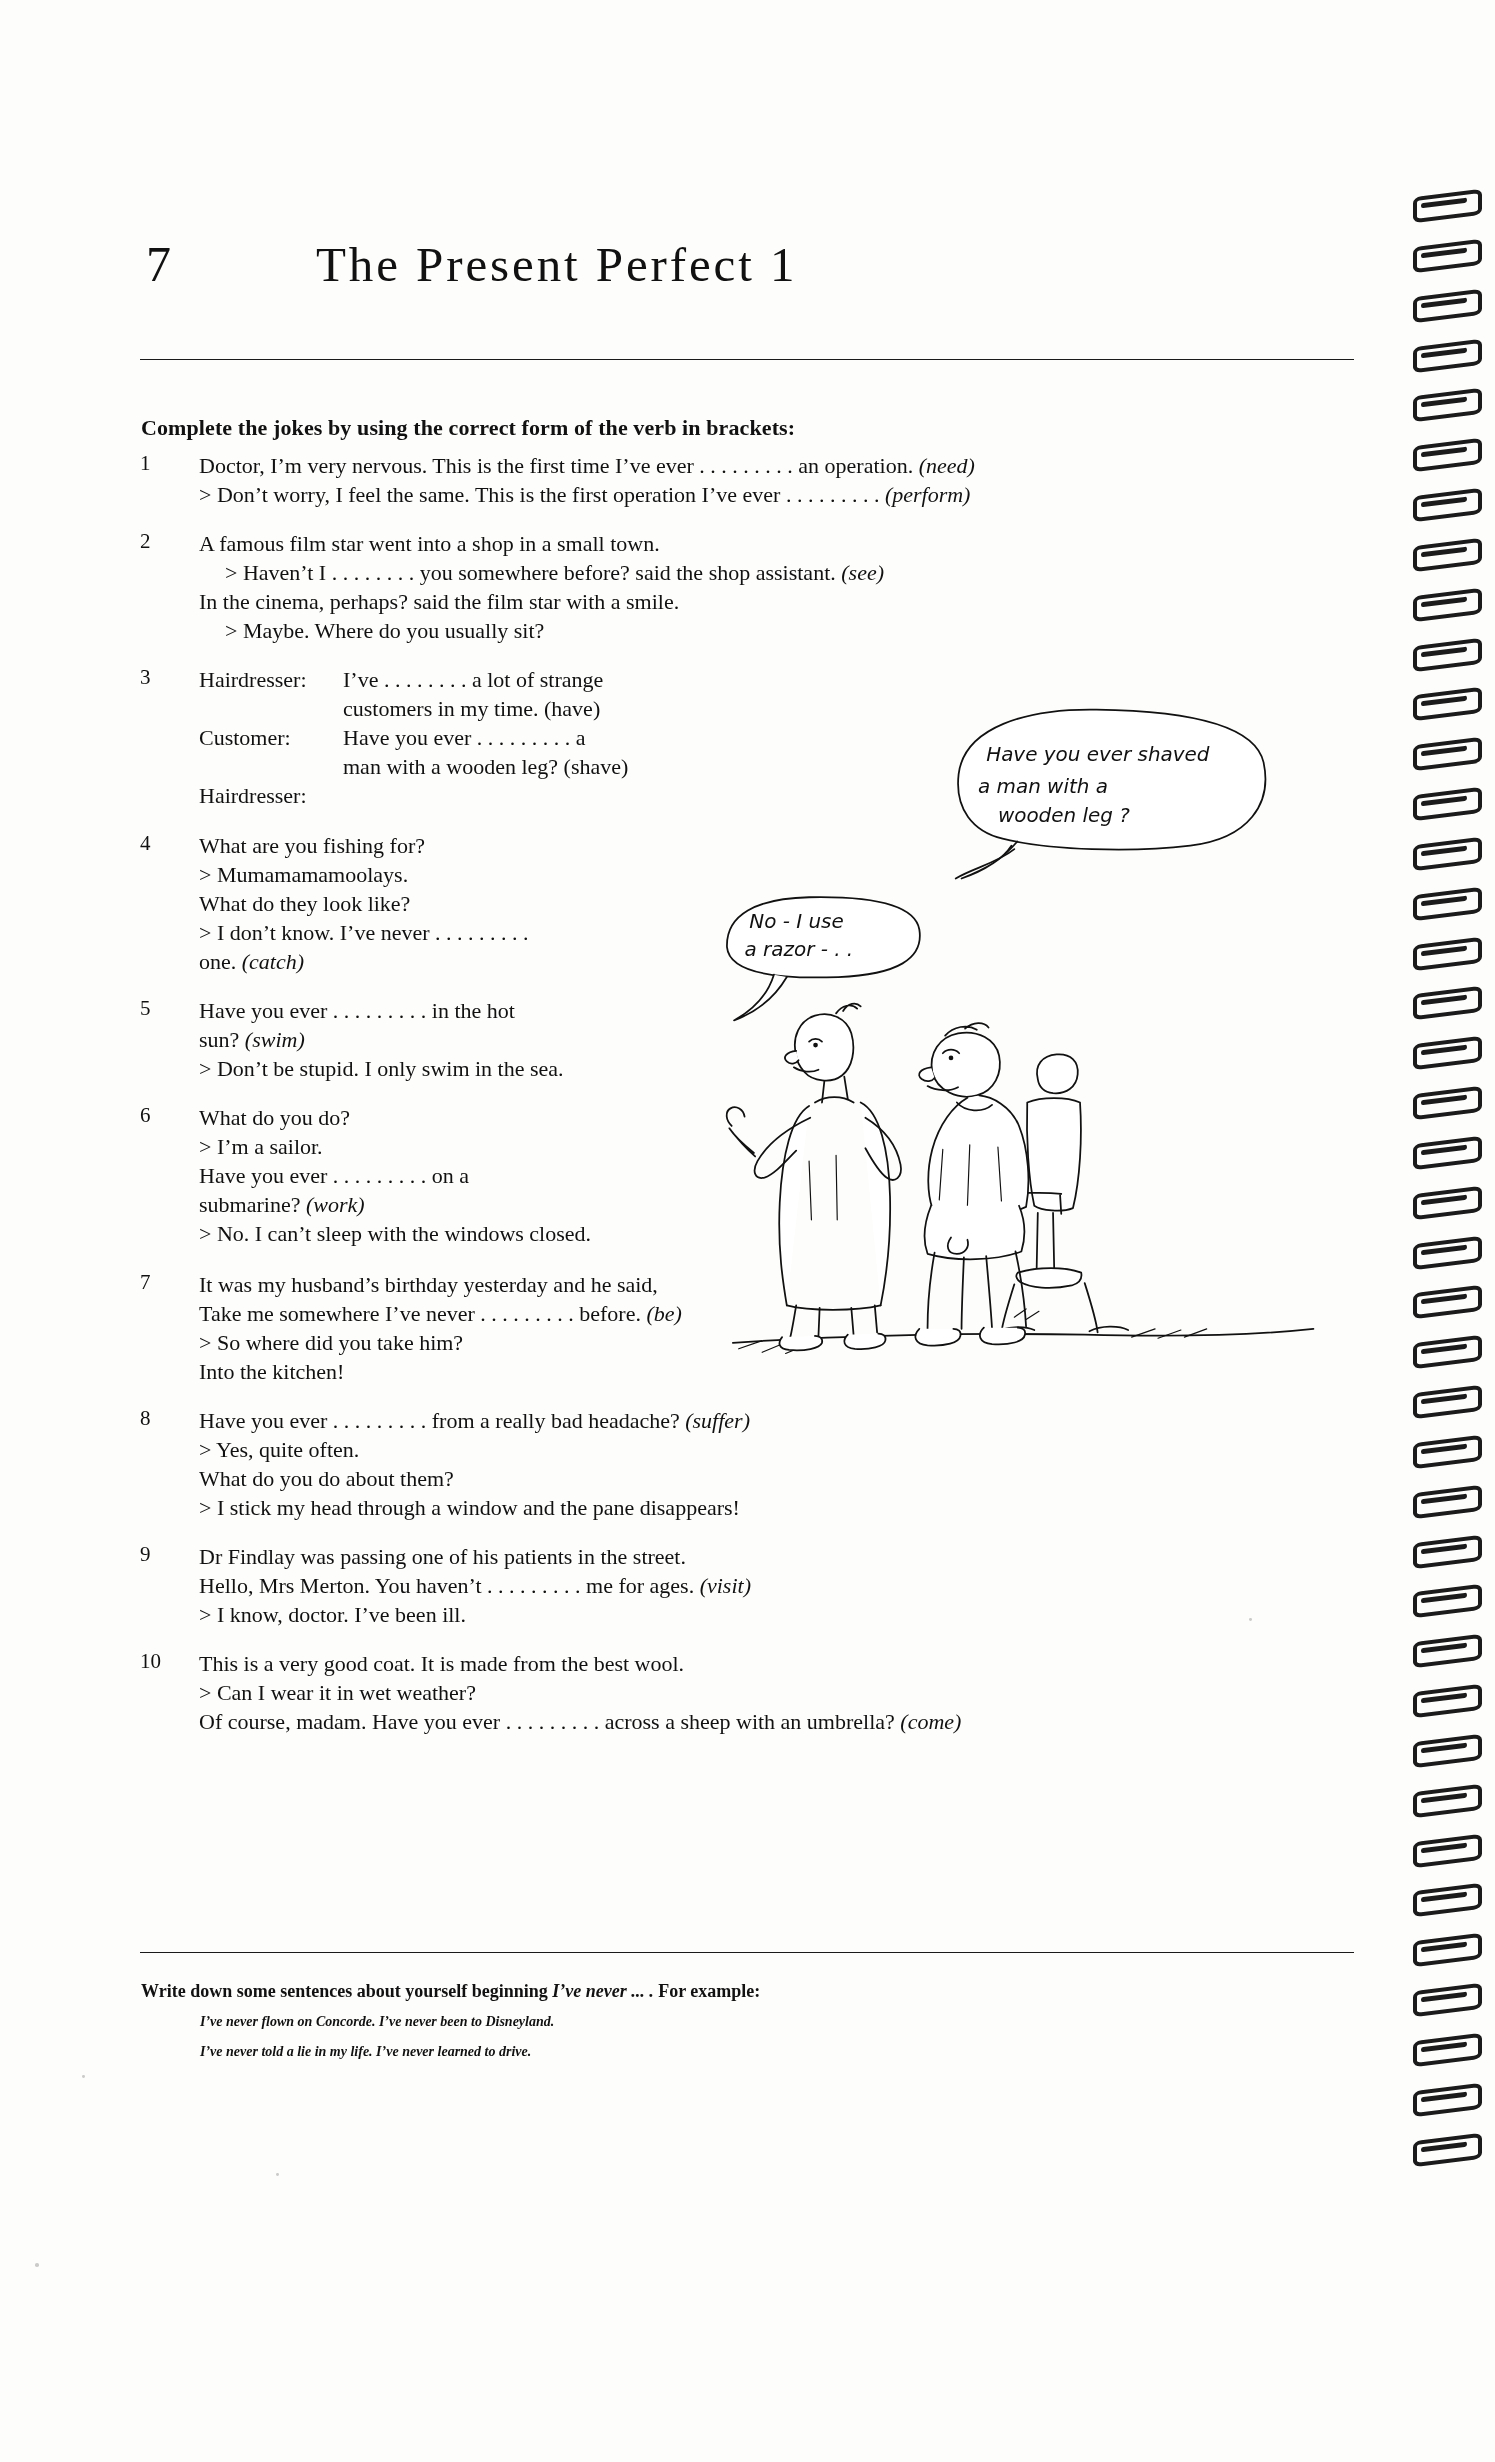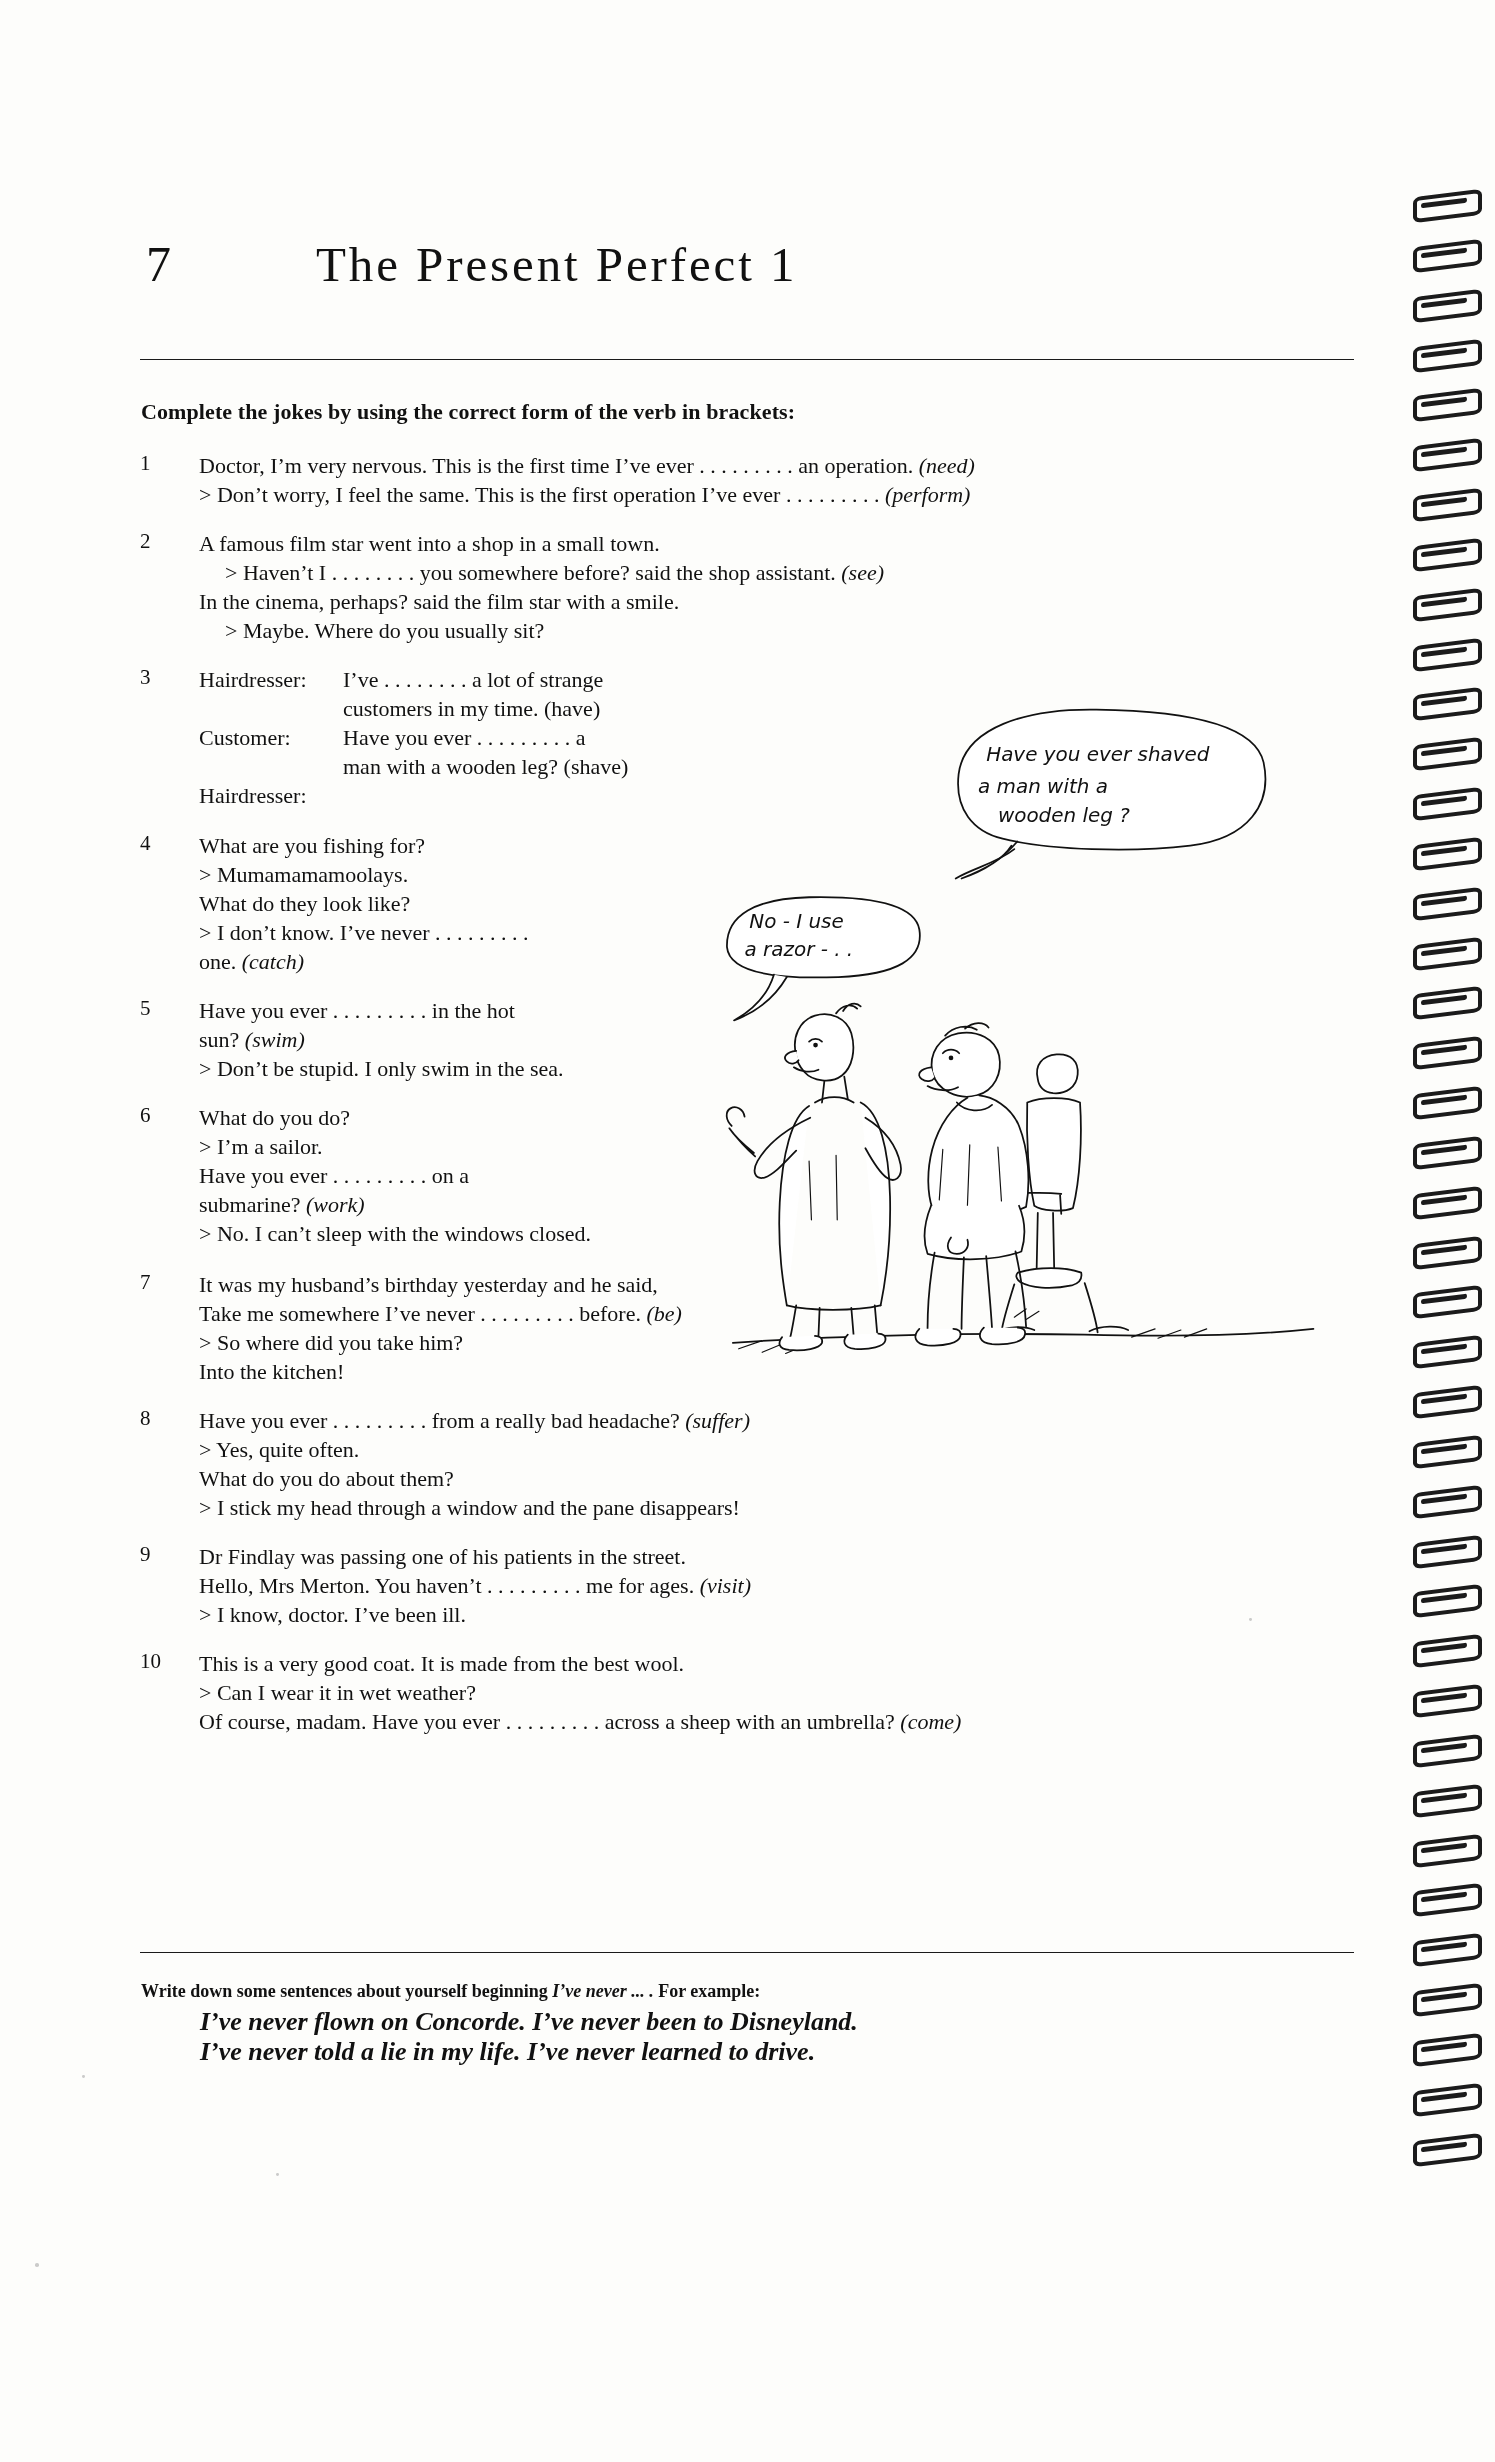--- a/index.html
+++ b/index.html
@@ -54,21 +54,21 @@
     top: 359px;
     width: 1214px;
     height: 1.2px;
     background: #1a1a1a;
   }
 
   
   .instruction {
     position: absolute;
     left: 141px;
-    top: 399px;
+    top: 415px;
     width: 1219px;
     font-size: 22px;
     font-weight: bold;
     font-family: "Liberation Serif", serif;
     letter-spacing: 0.1px;
   }
 
   
   .items {
     position: absolute;
@@ -131,21 +131,21 @@
     width: 1219px;
   }
   .footer-lead {
     font-size: 18px;
     font-weight: bold;
     line-height: 30.5px;
   }
   .footer-lead .it { font-style: italic; }
   .footer-ex {
     margin-left: 59px;
-    font-size: 26px;
+    font-size: 14px;
     font-weight: bold;
     font-style: italic;
     line-height: 30.5px;
   }
 
   
   .cartoon {
     position: absolute;
     left: 721px;
     top: 692px;

